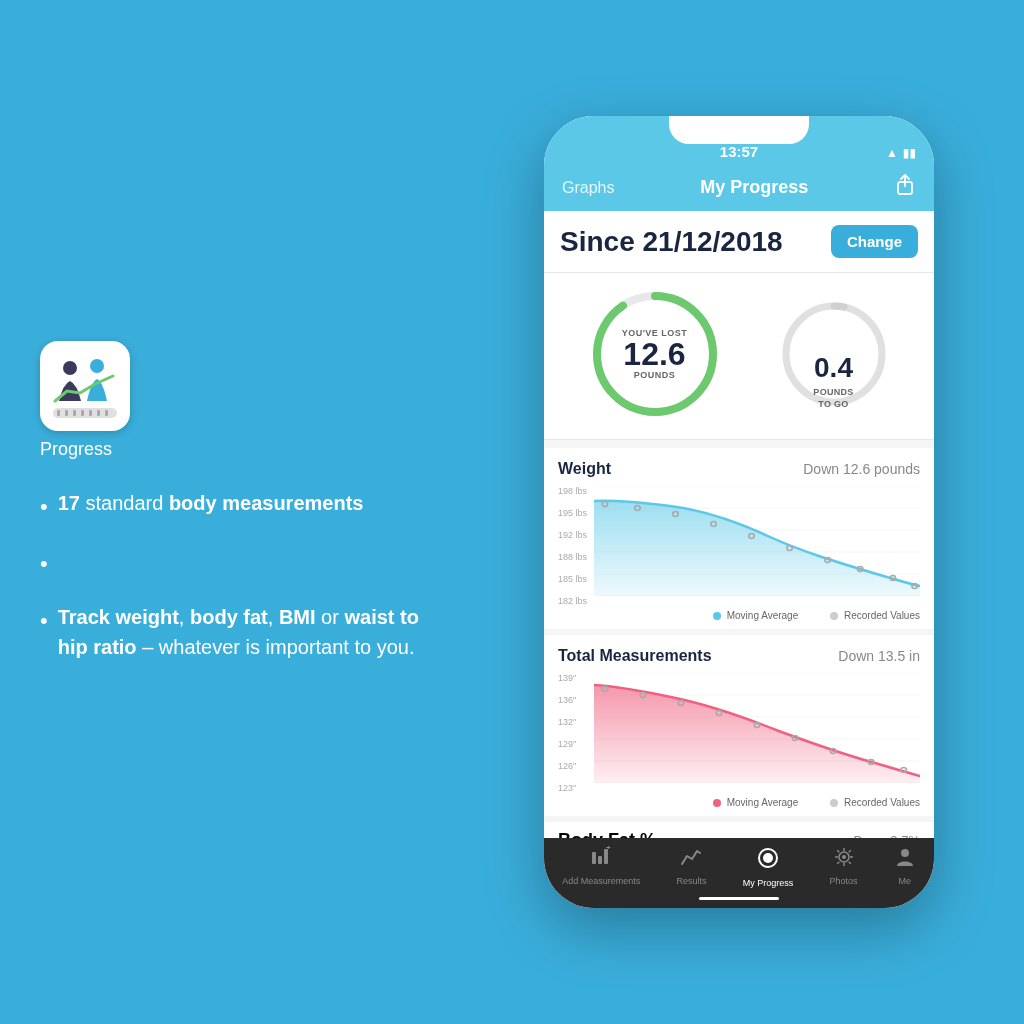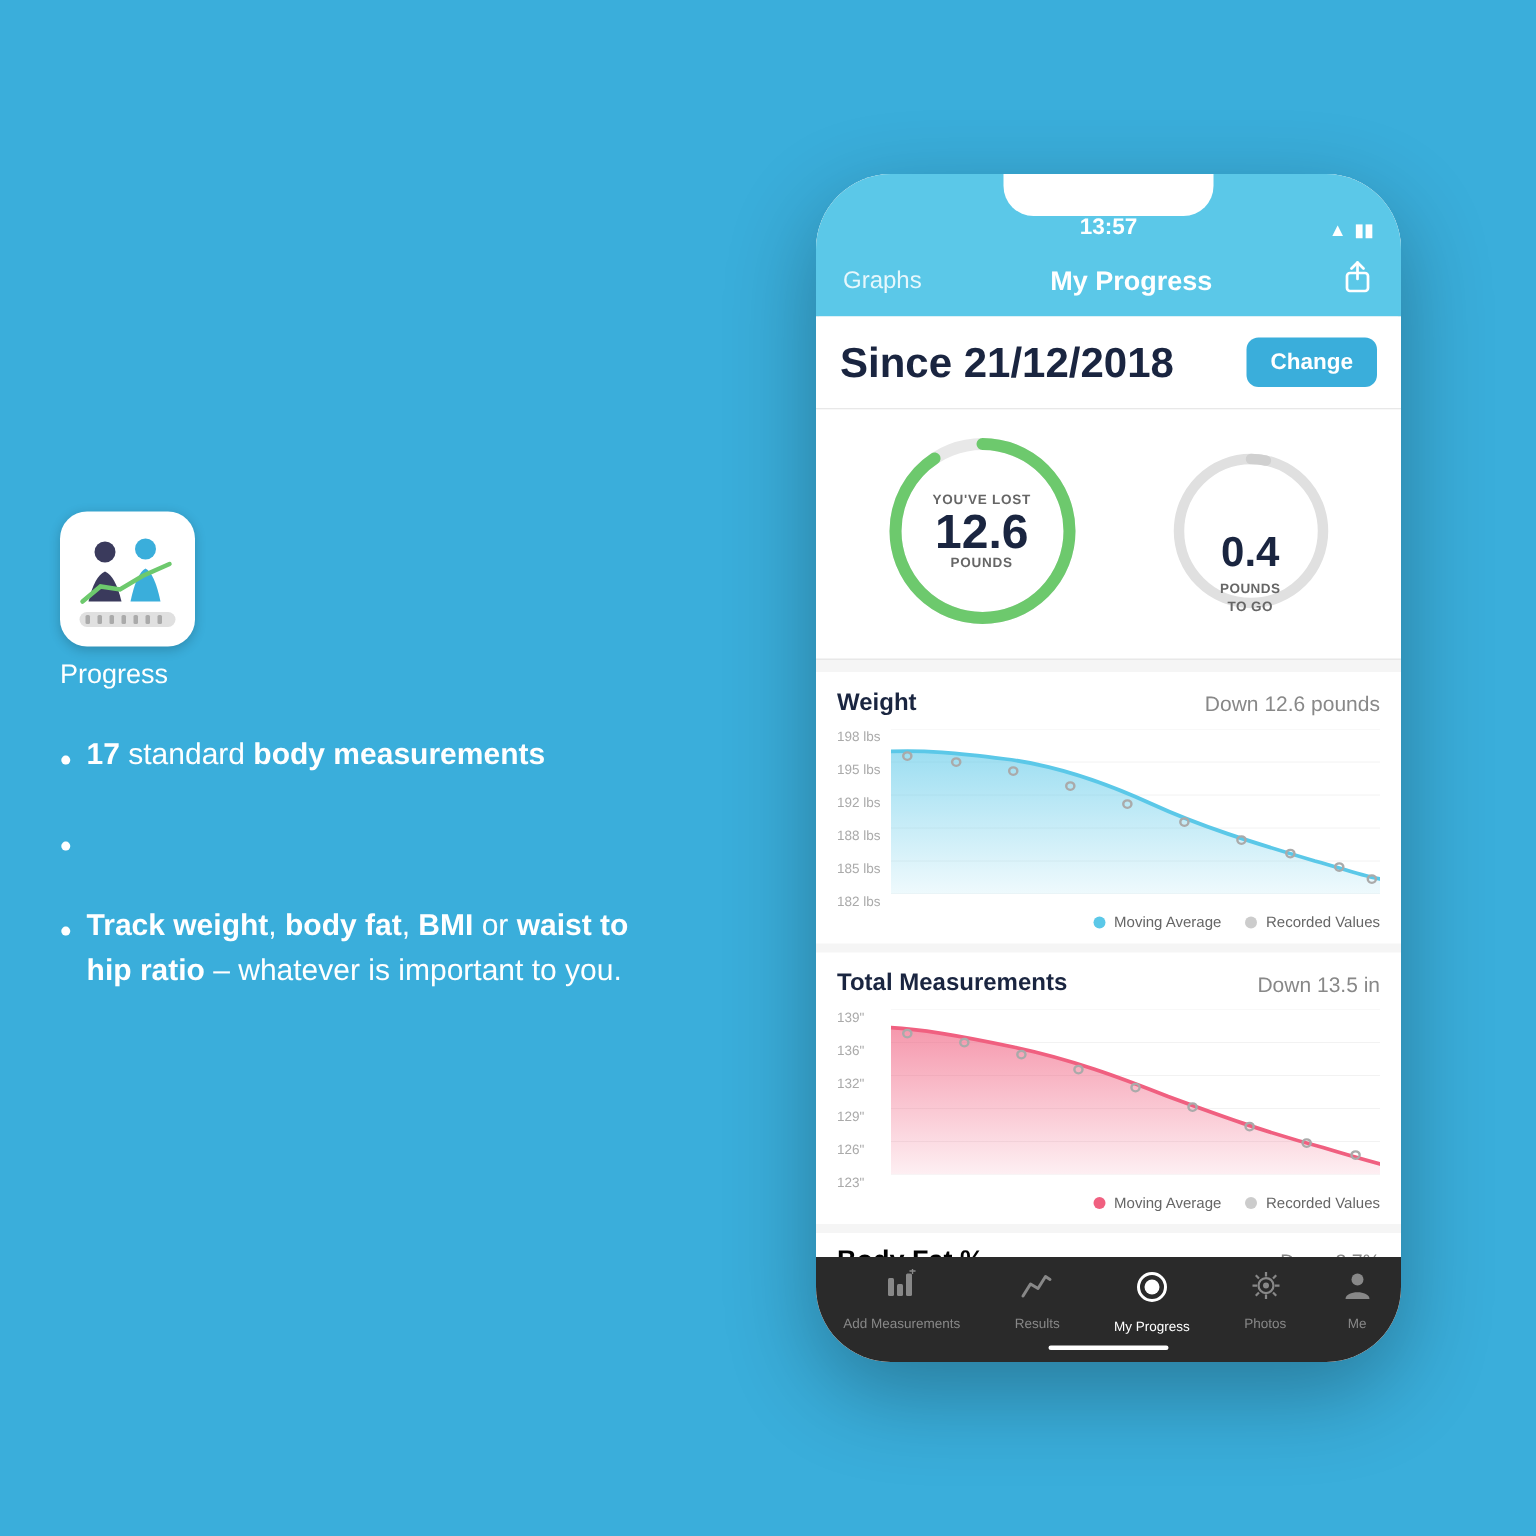--- a/index.html
+++ b/index.html
@@ -346,21 +346,21 @@
       color: #aaa;
     }
 
     .chart-svg-wrapper {
       margin-left: 36px;
       height: 100%;
     }
 
     .chart-legend {
       display: flex;
-      gap: 16px;
+      gap: 32px;
       font-size: 10px;
       color: #666;
       margin-top: 4px;
       justify-content: flex-end;
     }
 
     .legend-dot {
       width: 8px;
       height: 8px;
       border-radius: 50%;

